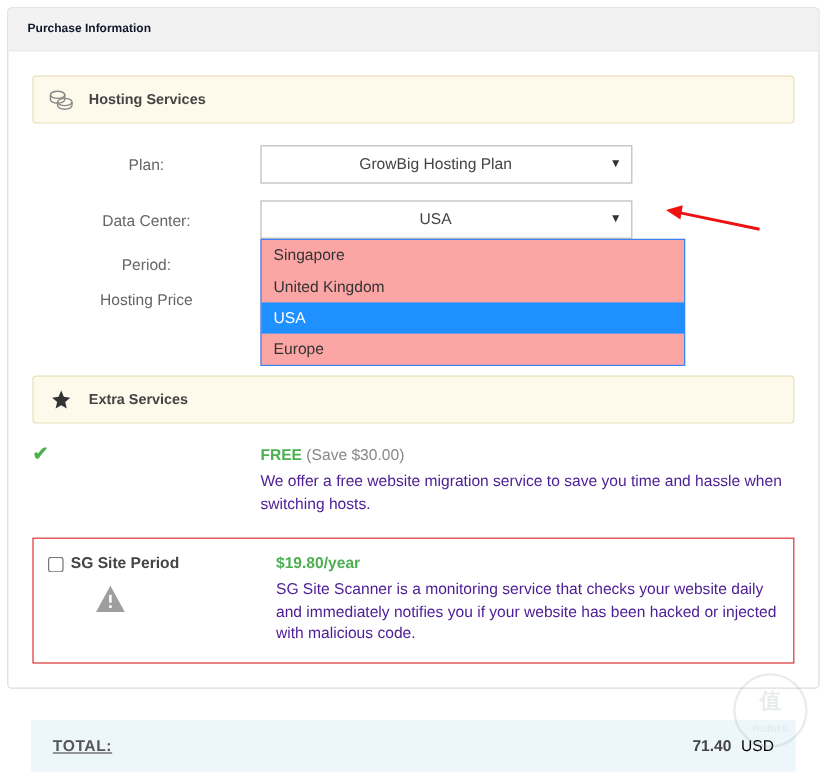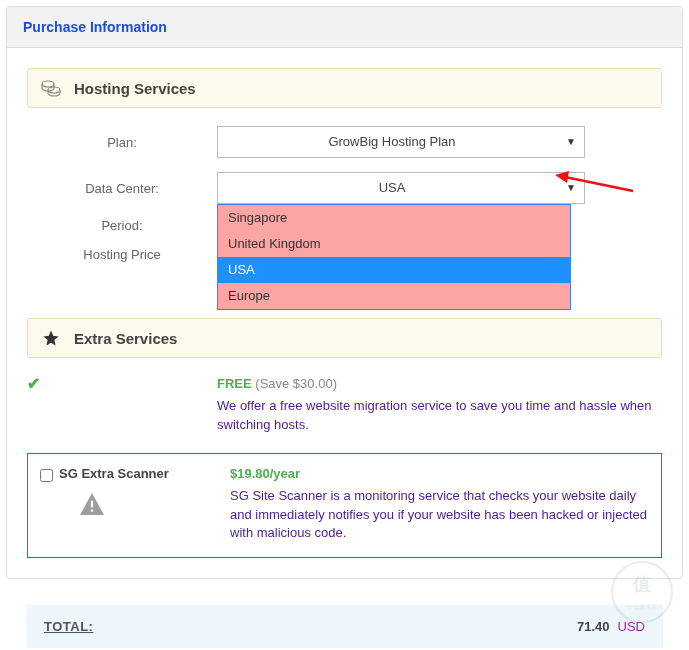--- a/index.html
+++ b/index.html
@@ -1,25 +1,25 @@
 <!DOCTYPE html>
 <html><head>
 <meta charset="utf-8">
 <style>
   * { box-sizing: border-box; margin: 0; padding: 0; }
   body { font-family: -apple-system, BlinkMacSystemFont, "Segoe UI", Arial, sans-serif; font-size: 13px; color: #444; background: #fff; padding: 6px; }
   .panel { border: 1px solid #ddd; border-radius: 4px; overflow: visible; position: relative; }
-  .panel-header { background: #f2f2f2; border-bottom: 1px solid #ddd; padding: 12px 16px; font-weight: 700; color: #1d4ed8; font-size: 14px; border-radius: 4px 4px 0 0; }
+  .panel-header { background: #f2f2f2; border-bottom: 1px solid #ddd; padding: 12px 16px; font-weight: 700; color: #0f172a; font-size: 10px; border-radius: 4px 4px 0 0; }
   .panel-body { padding: 20px; }
   .section-band { border: 1px solid #e9e0b8; background: #fdfaec; border-radius: 3px; padding: 8px 10px; display: flex; align-items: center; margin-bottom: 18px; }
   .section-band .icon-wrap { width: 26px; height: 22px; display: flex; align-items: center; justify-content: center; margin-right: 10px; }
-  .section-band .title { font-weight: 700; color: #444; font-size: 15px; }
+  .section-band .title { font-weight: 700; color: #444; font-size: 12px; }
   .form-row { display: flex; align-items: center; margin-bottom: 14px; text-align: center; }
   .label { width: 190px; color: #666; }
-  .select-like { position: relative; width: 368px; height: 32px; border: 1px solid #bbb; background: #fff; padding: 0 28px 0 10px; line-height: 30px; color: #444; cursor: pointer; }
+  .select-like { position: relative; width: 310px; height: 32px; border: 1px solid #bbb; background: #fff; padding: 0 28px 0 10px; line-height: 30px; color: #444; cursor: pointer; }
   .select-like .caret { position: absolute; right: 8px; top: 50%; transform: translateY(-50%); font-size: 10px; color: #333; }
   .dropdown { position: absolute; width: 354px; border: 1px solid #3b82f6; background: #fca5a5; z-index: 100; }
   .dropdown .opt { padding: 4px 10px; line-height: 18px; cursor: pointer; color: #333; }
   .dropdown .opt.selected { background: #1e90ff; color: #fff; }
   .extras { margin-top: 56px; }
   .extra-row { display: flex; margin: 14px 0 18px 0; }
   .extra-left { width: 190px; display: flex; align-items: flex-start; }
   .chk { margin-right: 6px; margin-top: 3px; }
   .green-check { color: #4caf50; font-weight: bold; font-size: 16px; margin-right: 8px; line-height: 1; }
   .extra-title { font-weight: 700; color: #444; }
@@ -28,21 +28,21 @@
   .desc { color: #4c1d95; line-height: 1.45; margin-top: 6px; }
   .price { color: #4caf50; font-weight: 700; }
   .warn-icon { color: #9e9e9e; font-size: 22px; margin-top: 10px; margin-left: 38px; }
   .red-box { border: 1px solid #d33; padding: 12px 12px 14px 12px; }
   .arrow-annot { position: absolute; top: 162px; left: 548px; z-index: 200; }
   .totals-wrap { margin-top: 26px; padding: 0 20px; }
   .totals { background: #ecf6fb; padding: 14px 18px; display: flex; align-items: center; }
   .totals .tl { font-weight: 700; color: #555; letter-spacing: 0.5px; text-decoration: underline; }
   .totals .fill { flex: 1; }
   .totals .amt { font-weight: 700; color: #444; margin-right: 8px; }
-  .totals .cur { color: #a21caf; }
+  .totals .cur { color: #000000; }
   .agree { padding: 14px 20px; color: #777; }
   .watermark { position: absolute; right: 12px; bottom: 20px; opacity: 0.22; pointer-events: none; z-index: 300; }
 </style>
 </head>
 <body>
 
 <div class="panel">
   <div class="panel-header">Purchase Information</div>
   <div class="panel-body">
 
@@ -108,21 +108,21 @@
           <span class="save">(Save $30.00)</span>
           <div class="desc">We offer a free website migration service to save you time and hassle when switching hosts.</div>
         </div>
       </div>
 
       <div class="red-box">
         <div class="extra-row" style="margin:0;">
           <div class="extra-left" style="display:block;">
             <div style="display:flex;align-items:flex-start;">
               <input type="checkbox" class="chk" style="">
-              <span class="extra-title">SG Extra Scanner</span>
+              <span class="extra-title">SG Site Period</span>
             </div>
             <div class="warn-icon">
               <svg width="28" height="24" viewBox="0 0 24 22">
                   <path d="M12 1 L23 21 L1 21 Z" fill="#9e9e9e"></path>
                   <rect x="11" y="8" width="2" height="6" fill="#fff"></rect>
                   <rect x="11" y="16" width="2" height="2" fill="#fff"></rect>
                 </svg>
             </div>
           </div>
           <div style="flex:1;">

